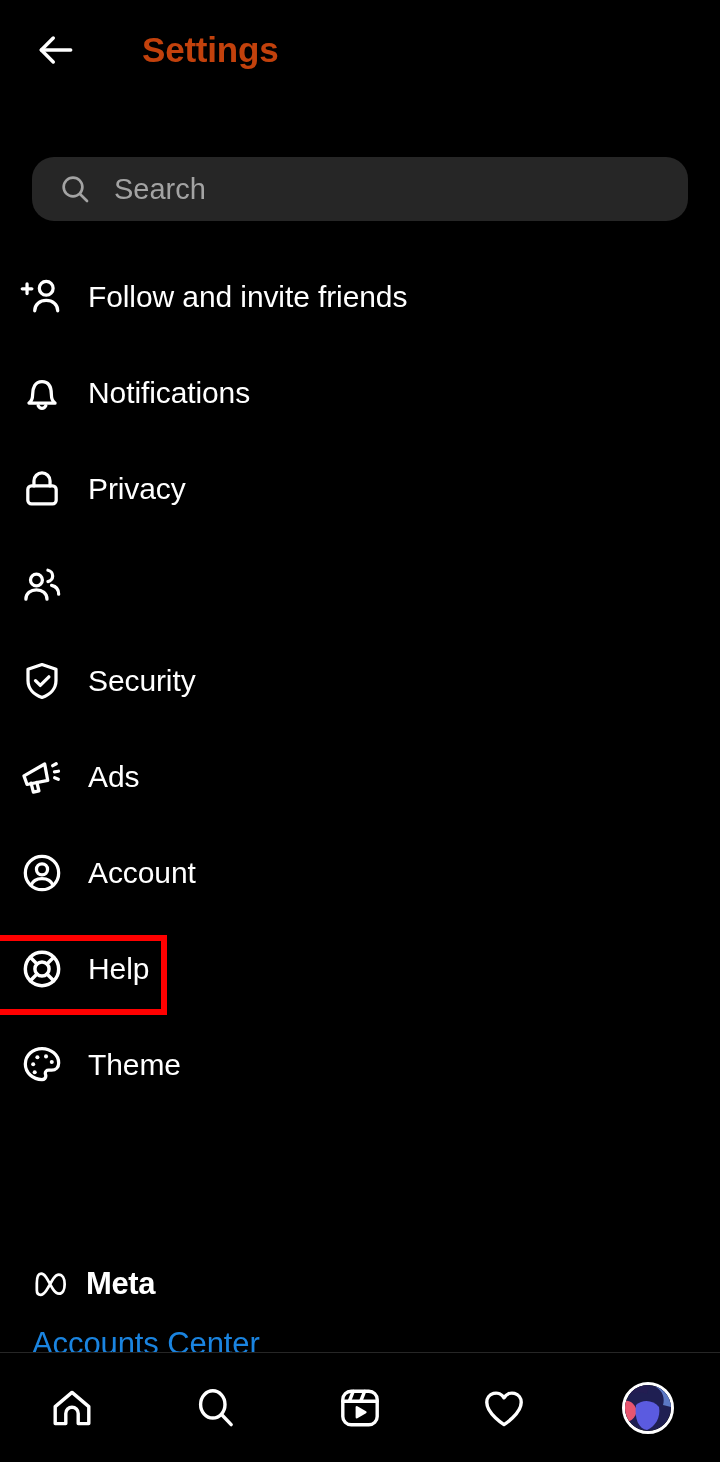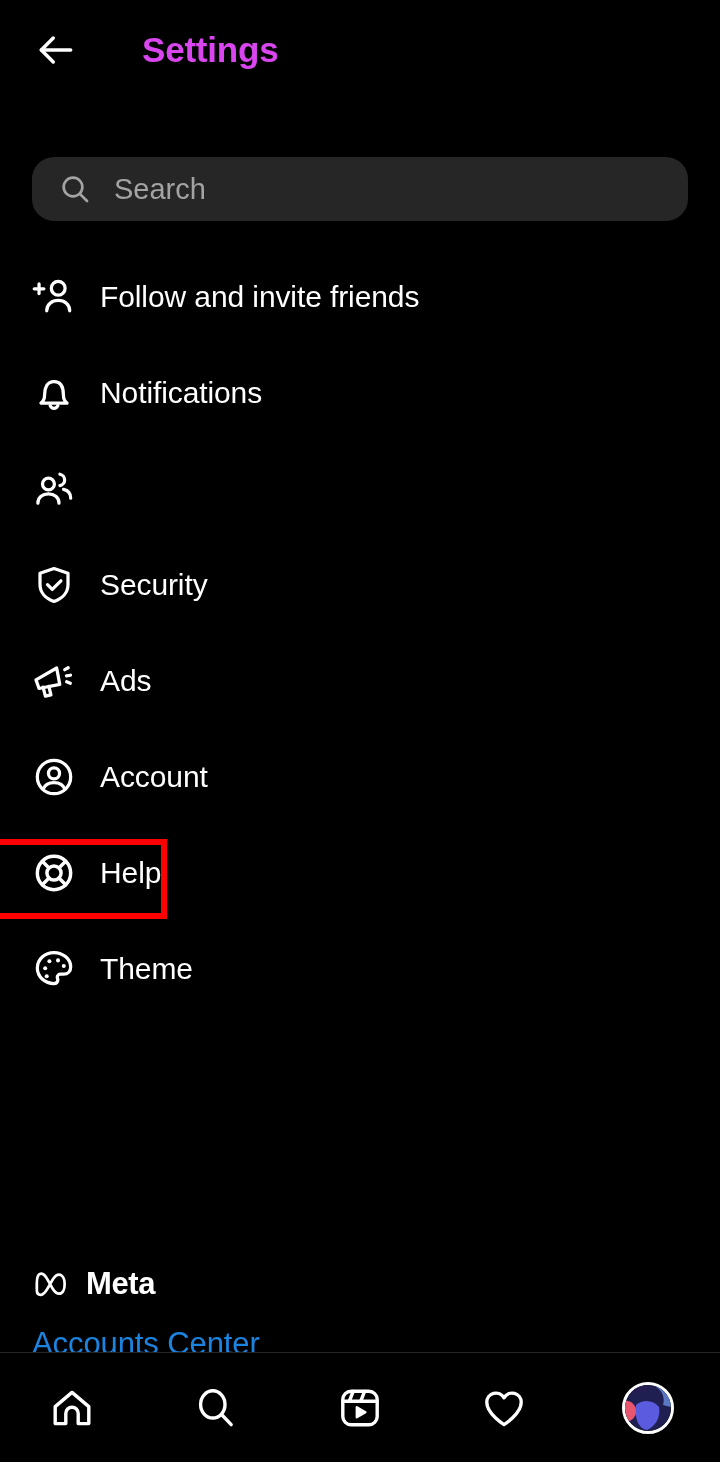--- a/index.html
+++ b/index.html
@@ -26,21 +26,21 @@
     width:60px; height:60px;
     margin-left:26px;
     display:flex; align-items:center; justify-content:center;
     cursor:pointer;
   }
   .page-title {
     margin-left:56px;
     font-size:35px;
     font-weight:bold;
     letter-spacing:-0.2px;
-    color:#d946ef;
+    color:#c2410c;
   }
 
   
   .search-wrap {
     position:absolute; left:32px; top:157px;
     width:656px; height:64px;
     background:#262626;
     border-radius:22px;
     display:flex; align-items:center;
     cursor:text;
@@ -56,21 +56,21 @@
     font-size:29px;
   }
   .search-input::placeholder { color:#a3a3a3; }
 
   
   .menu { position:absolute; left:0; top:249px; width:720px; }
   .menu-item {
     position:relative;
     height:96px;
     display:flex; align-items:center;
-    padding-left:30px;
+    padding-left:18px;
     cursor:pointer;
   }
   .menu-icon {
     width:48px; height:48px;
     display:flex; align-items:center; justify-content:center;
     flex:0 0 48px;
   }
   .menu-label {
     margin-left:22px;
     font-size:30px;
@@ -172,20 +172,29 @@
     <div class="menu-item">
       <span class="menu-icon">
         <svg width="46" height="46" viewBox="0 0 24 24" fill="none" stroke="#fff" stroke-width="1.7" stroke-linecap="round" stroke-linejoin="round">
           <path d="M5.2 17.3h13.6c-1.5-1.1-1.9-2.3-1.9-4.4 0-3.6-1.2-6.8-4.9-6.8S7.1 9.3 7.1 12.9c0 2.1-0.4 3.3-1.9 4.4z"></path>
           <path d="M10 18.6c0.4 0.9 1.1 1.4 2 1.4s1.6-0.5 2-1.4"></path>
         </svg>
       </span>
       <span class="menu-label">Notifications</span>
     </div>
 
+    <div class="menu-item">
+      <span class="menu-icon">
+        <svg width="46" height="46" viewBox="0 0 24 24" fill="none" stroke="#fff" stroke-width="1.7" stroke-linecap="round" stroke-linejoin="round">
+          <rect x="4.6" y="10.4" width="14.8" height="9.4" rx="1.9"></rect>
+          <path d="M7.8 10.4V7.8c0-2.3 1.9-4.2 4.2-4.2s4.2 1.9 4.2 4.2v2.6"></path>
+        </svg>
+      </span>
+      <span class="menu-label">Privacy</span>
+    </div>
 
     <div class="menu-item">
       <span class="menu-icon">
         <svg width="46" height="46" viewBox="0 0 24 24" fill="none" stroke="#fff" stroke-width="1.7" stroke-linecap="round" stroke-linejoin="round">
           <circle cx="9.1" cy="9.4" r="3.1"></circle>
           <path d="M3.6 19.4c0-3 2.5-4.9 5.5-4.9s5.5 1.9 5.5 4.9"></path>
           <path d="M15.1 4.3a3 3 0 0 1 0 5.9"></path>
           <path d="M17 12.2c2.3 0.5 3.7 2.2 3.7 4.6"></path>
         </svg>
       </span>

